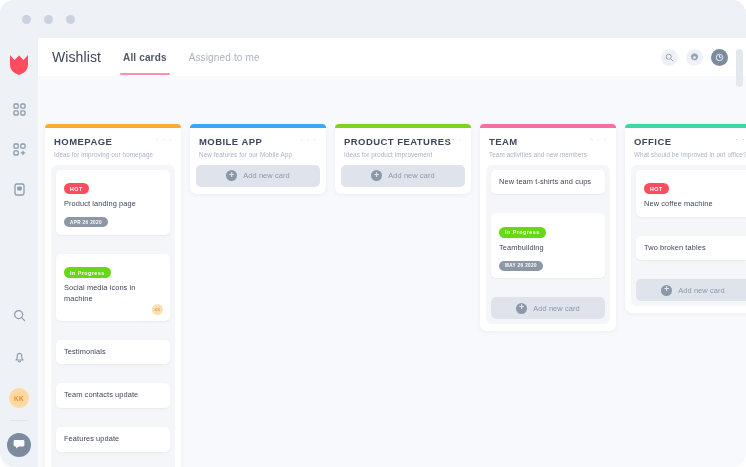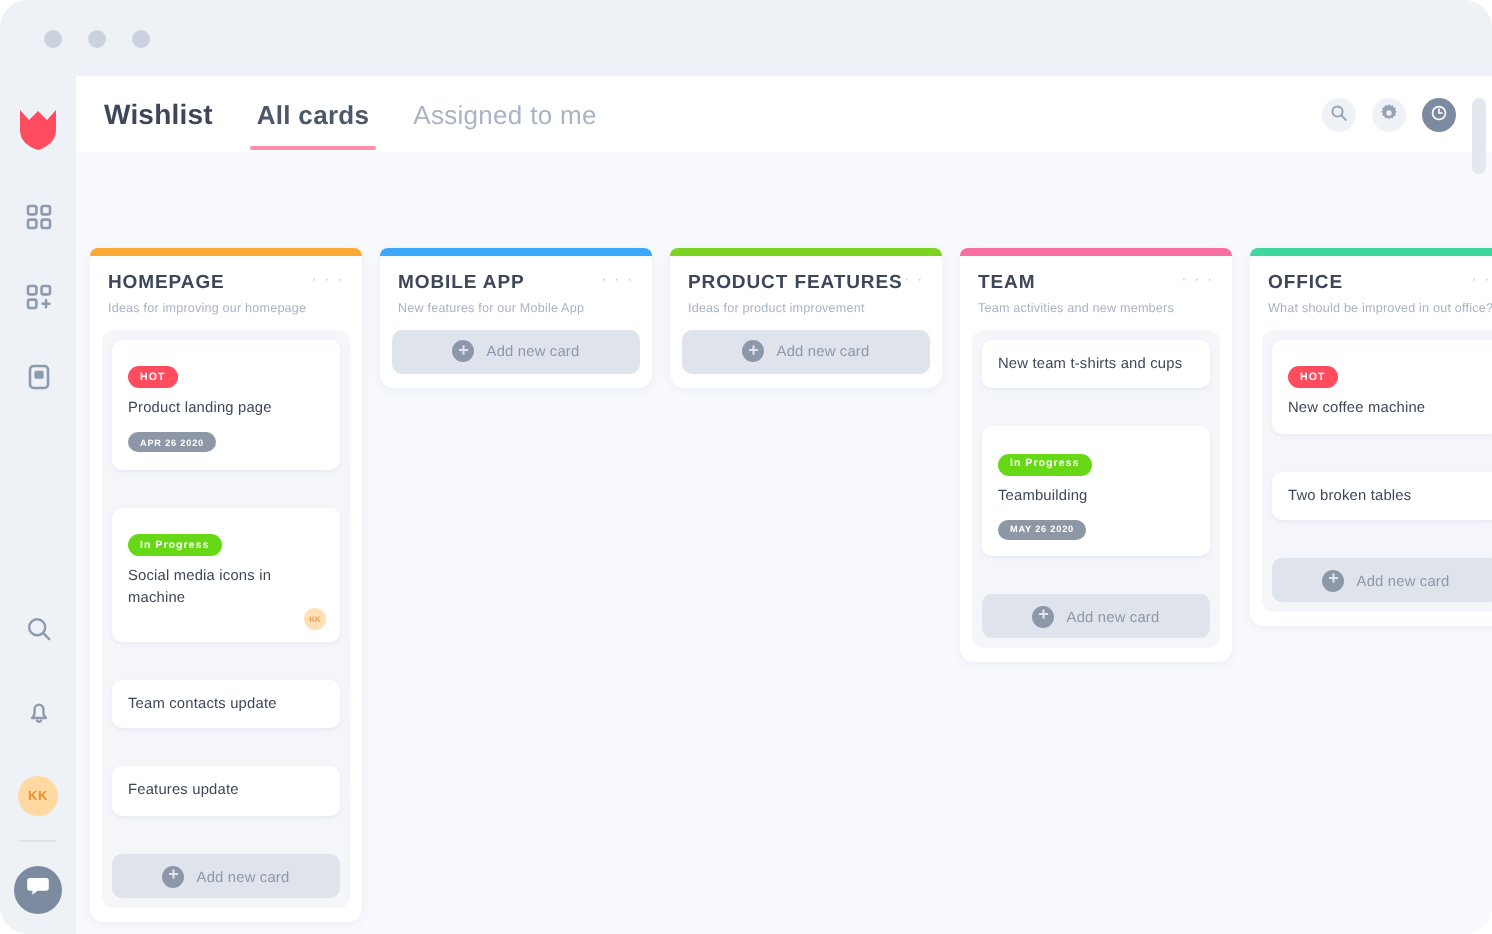--- a/index.html
+++ b/index.html
@@ -82,27 +82,27 @@
   }
 
   .header {
     height: 38px;
     background: #ffffff;
     display: flex; align-items: center;
     padding: 0 18px 0 14px;
     flex-shrink: 0;
   }
   .page-title {
-    font-size: 14px; font-weight: bold; color: #3d4759;
+    font-size: 14px; font-weight: normal; color: #3d4759;
     letter-spacing: .1px;
     margin-right: 22px;
   }
   .tabs { display: flex; align-items: center; gap: 22px; height: 100%; }
   .tab {
-    font-size: 13px; color: #a9b3c4;
+    font-size: 10px; color: #a9b3c4;
     height: 100%;
     display: flex; align-items: center;
     position: relative;
     letter-spacing: .15px;
   }
   .tab.active { color: #4c5768; font-weight: bold; }
   .tab.active::after {
     content: ""; position: absolute;
     left: -3px; right: -3px; bottom: 1px; height: 2.5px;
     background: #ff8fa8; border-radius: 2px;
@@ -352,20 +352,23 @@
             <div class="col-bar" style="background: rgb(251, 171, 52);"></div>
             <div class="col-head">
               <div class="col-title">HOMEPAGE</div>
               <div class="col-sub">Ideas for improving our homepage</div>
               <div class="col-menu">· · ·</div>
             </div>
             <div class="col-body">
               <div class="card"><div class="badge hot">HOT</div><div class="card-title">Product landing page</div><div class="date-chip">APR 26 2020</div></div>
               <div class="card" style="padding-bottom: 16px;"><div class="badge progress">In Progress</div><div class="card-title">Social media icons in machine</div><div class="card-avatar">KK</div></div>
               <div class="card">
+                <div class="card-title">Testimonials</div>
+              </div>
+              <div class="card">
                 <div class="card-title">Team contacts update</div>
               </div>
               <div class="card">
                 <div class="card-title">Features update</div>
               </div>
               <div class="add-card">
                 <div class="add-plus">+</div>
                 <span>Add new card</span>
               </div>
             </div>

